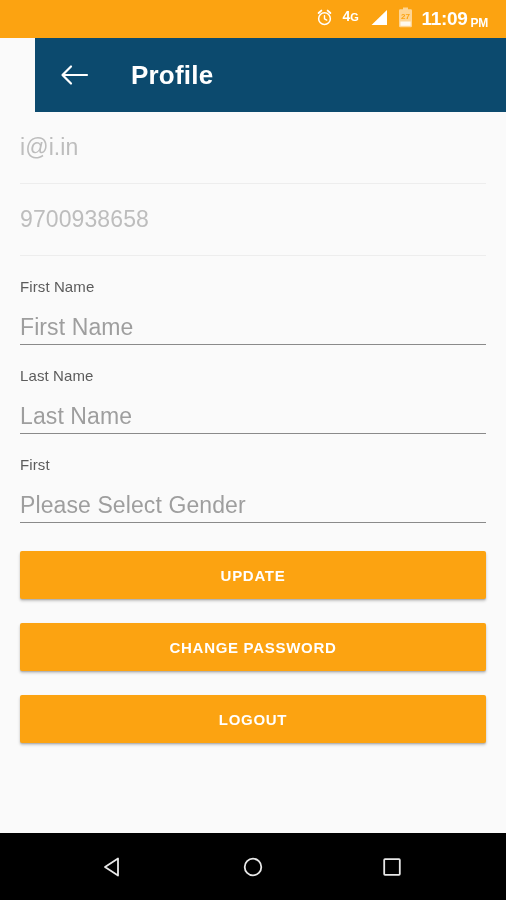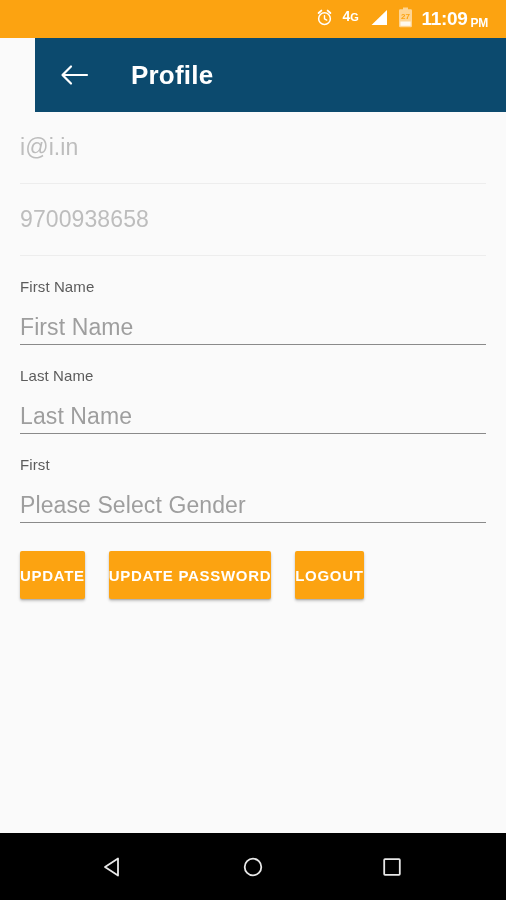--- a/index.html
+++ b/index.html
@@ -138,20 +138,21 @@
     font-size: 23px;
     color: #9E9E9E;
     letter-spacing: 0.1px;
     line-height: 1.1;
   }
 
   
   .buttons {
     padding-top: 28px;
     display: flex;
+    flex-direction: column;
     gap: 24px;
   }
 
   .btn {
     height: 48px;
     background: #FCA311;
     border: none;
     border-radius: 2px;
     box-shadow: 0 2px 3px rgba(0,0,0,0.22), 0 1px 1px rgba(0,0,0,0.12);
     color: #FFFFFF;
@@ -261,21 +262,21 @@
 
     <div class="field-block">
       <div class="label">First</div>
       <div class="input-line">
         <span class="ph">Please Select Gender</span>
       </div>
     </div>
 
     <div class="buttons">
       <button class="btn">UPDATE</button>
-      <button class="btn">UPDATE PASSWORD</button>
+      <button class="btn">CHANGE PASSWORD</button>
       <button class="btn">LOGOUT</button>
     </div>
 
   </div>
 
   <div class="nav-bar">
     <div class="nav-key">
       <svg width="26" height="26" viewBox="0 0 26 26">
         <path d="M17 4.5 L17 21.5 L4 13 Z" fill="none" stroke="#E8E8E8" stroke-width="1.8" stroke-linejoin="round"></path>
       </svg>

